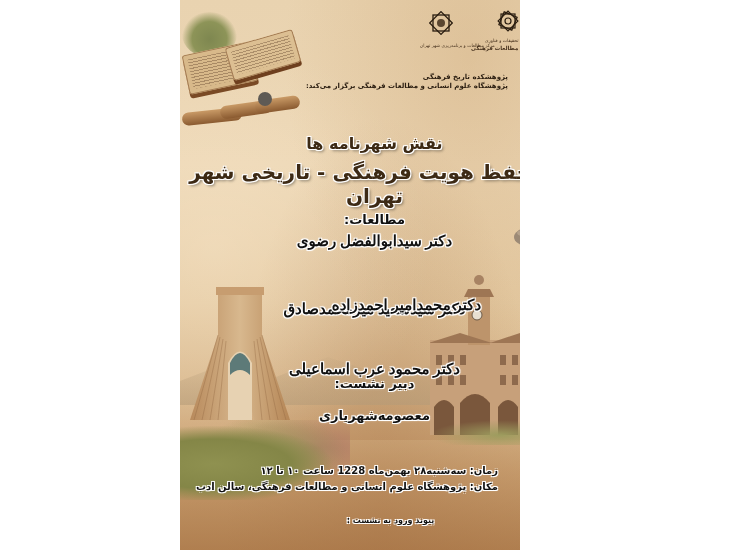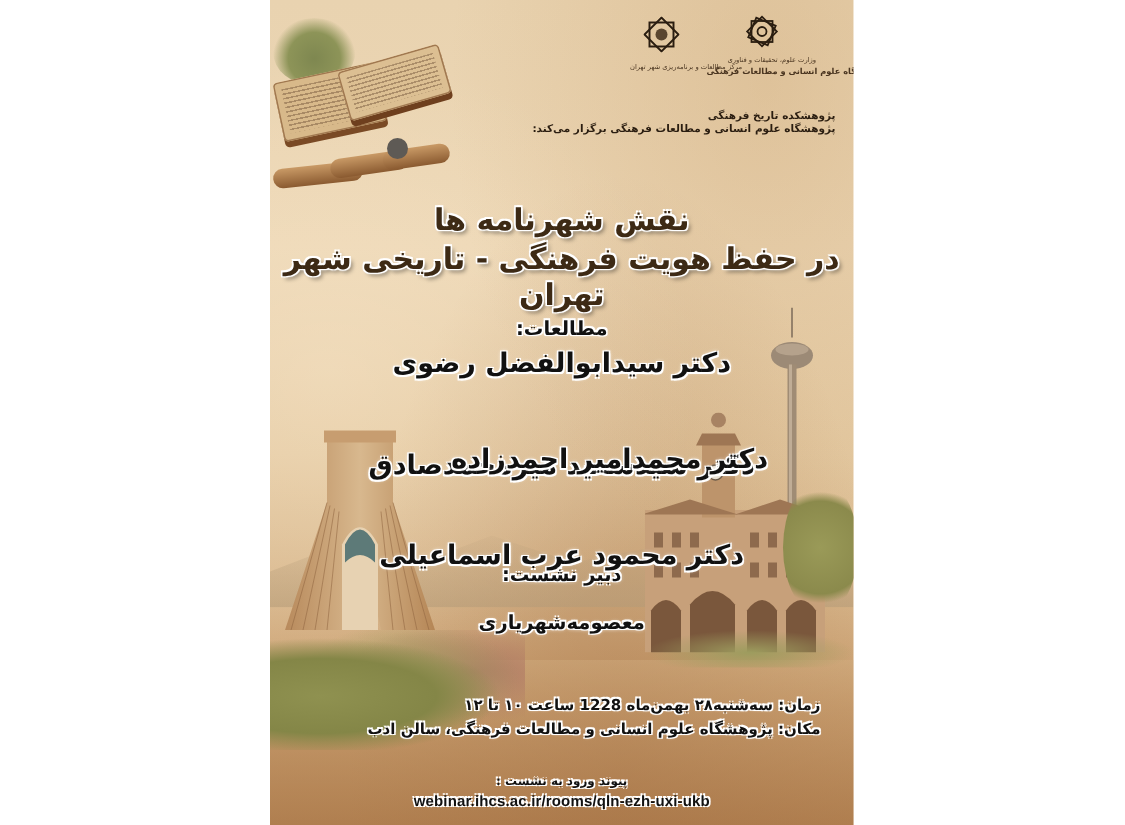--- a/index.html
+++ b/index.html
@@ -1,21 +1,21 @@
 <!DOCTYPE html>
 <html><head>
   <meta charset="utf-8">
   <style>
     html, body { margin:0; padding:0; }
     body {
       width:750px; height:550px; background:#ffffff; position:relative; overflow:hidden;
       font-family:"DejaVu Sans", sans-serif;
     }
     .poster {
-      position:absolute; left:180px; top:0; width:389px; height:550px; overflow:hidden;
+      position:absolute; left:180px; top:0; width:340px; height:550px; overflow:hidden;
       background: linear-gradient(180deg, #e9d3b0 0%, #ecd6b4 30%, #e3c8a0 55%, #d7b58a 72%, #c79a6a 86%, #b98956 100%);
     }
     .texture {
       position:absolute; inset:0;
       background:
         radial-gradient(ellipse at 85% 10%, rgba(200,160,110,0.35), transparent 45%),
         radial-gradient(ellipse at 10% 45%, rgba(255,240,215,0.35), transparent 50%),
         radial-gradient(ellipse at 60% 95%, rgba(150,95,50,0.35), transparent 55%);
     }
     
@@ -43,28 +43,28 @@
     .logo-b { left:249px; top:11px; }
     .logo-caption { position:absolute; font-size:4.5px; color:#4a3520; direction:rtl; white-space:nowrap; }
     .cap-a1 { left:305px; top:38px; }
     .cap-a2 { left:291px; top:45px; font-size:5.5px; font-weight:bold; }
     .cap-b { left:240px; top:43px; }
     .organizer { position:absolute; right:12px; top:73px; text-align:right; direction:rtl; font-size:7px; font-weight:bold; color:#2a1d10; line-height:9px; }
 
     
     .title { position:absolute; left:0; width:389px; text-align:center; direction:rtl; font-weight:bold; color:#3d2a15;
       text-shadow: 0 0 2px #fff, 0 0 2px #fff, 1px 1px 0 #fff, -1px -1px 0 #fff, 1px -1px 0 #fff, -1px 1px 0 #fff, 2px 2px 3px rgba(0,0,0,0.4); }
-    .title-1 { top:134px; font-size:20px; }
+    .title-1 { top:134px; font-size:16px; }
     .title-2 { top:160px; font-size:20px; }
 
     
     .block { position:absolute; left:0; width:389px; text-align:center; direction:rtl; font-weight:bold; color:#111;
       text-shadow: 1px 1px 0 #fff, -1px -1px 0 #fff, 1px -1px 0 #fff, -1px 1px 0 #fff, 0 0 3px #fff; }
     .spk-label { top:212px; font-size:13px; }
-    .spk { font-size:18px; }
+    .spk { font-size:15px;font-family:Liberation Serif, serif; }
     .spk-0 { top:232px; }
     .spk-1 { top:264px;margin-top:36px; }
     .spk-2 { top:296px;margin-left:32px; }
     .spk-3 { top:328px;margin-top:32px; }
     .sec-label { top:376px; font-size:13px; }
     .sec-name { top:388px; font-size:13px;margin-top:20px; }
 
     
     .azadi { position:absolute; left:10px; top:285px; width:105px; height:135px; }
     .milad { position:absolute; left:333px; top:205px; width:30px; height:135px; }
@@ -83,21 +83,21 @@
       background: radial-gradient(ellipse at 50% 60%, #9d9c5e 0%, rgba(0,0,0,0) 70%); }
     .road { position:absolute; left:0; top:440px; width:389px; height:110px;
       background: linear-gradient(180deg, rgba(210,175,130,0.4) 0%, rgba(170,120,75,0.6) 100%); }
 
     
     .info { position:absolute; direction:rtl; text-align:right; font-weight:bold; color:#111; font-size:10px;
       text-shadow: 1px 1px 0 #fff, -1px -1px 0 #fff, 1px -1px 0 #fff, -1px 1px 0 #fff, 0 0 2px #fff; white-space:nowrap; }
     .info-time { right:22px; top:465px; }
     .info-place { right:22px; top:481px; }
     .link-label { position:absolute; left:0; width:389px; text-align:center; direction:rtl; top:516px; font-weight:bold; font-size:8px; color:#111;
-      text-shadow: 1px 1px 0 #fff, -1px -1px 0 #fff, 1px -1px 0 #fff, -1px 1px 0 #fff; }
+      text-shadow: 1px 1px 0 #fff, -1px -1px 0 #fff, 1px -1px 0 #fff, -1px 1px 0 #fff; padding-left: 16px; }
     .link-url { position:absolute; left:0; width:389px; text-align:center; top:529px; font-weight:bold; font-size:10px; color:#111;
       font-family:"Liberation Sans", sans-serif; letter-spacing:0.1px; text-decoration:none;
       text-shadow: 1px 1px 0 #fff, -1px -1px 0 #fff, 1px -1px 0 #fff, -1px 1px 0 #fff; }
   </style>
 </head>
 <body>
 
 <div class="poster">
   <div class="texture"></div>
 
@@ -222,14 +222,13 @@
   <div class="block spk spk-2">دکتر محمدامیر احمدزاده</div>
   <div class="block spk spk-3">دکتر محمود عرب اسماعیلی</div>
 
   <div class="block sec-label">دبیر نشست:</div>
   <div class="block sec-name">معصومه‌شهریاری</div>
 
   <div class="info info-time">زمان: سه‌شنبه۲۸ بهمن‌ماه 1228 ساعت ۱۰ تا ۱۲</div>
   <div class="info info-place">مکان: پژوهشگاه علوم انسانی و مطالعات فرهنگی، سالن ادب</div>
 
   <div class="link-label">پیوند ورود به نشست :</div>
-  <a class="link-url">webinar.ihcs.ac.ir/rooms/qln-ezh-uxi-ukb</a>
 </div>
 
 </body></html>

